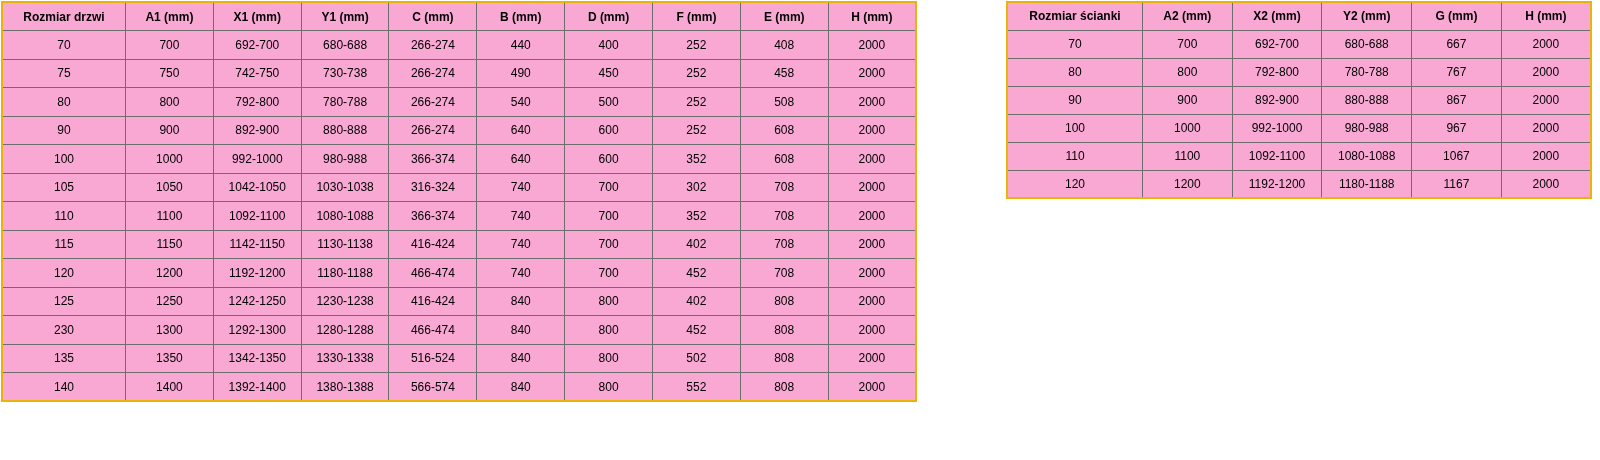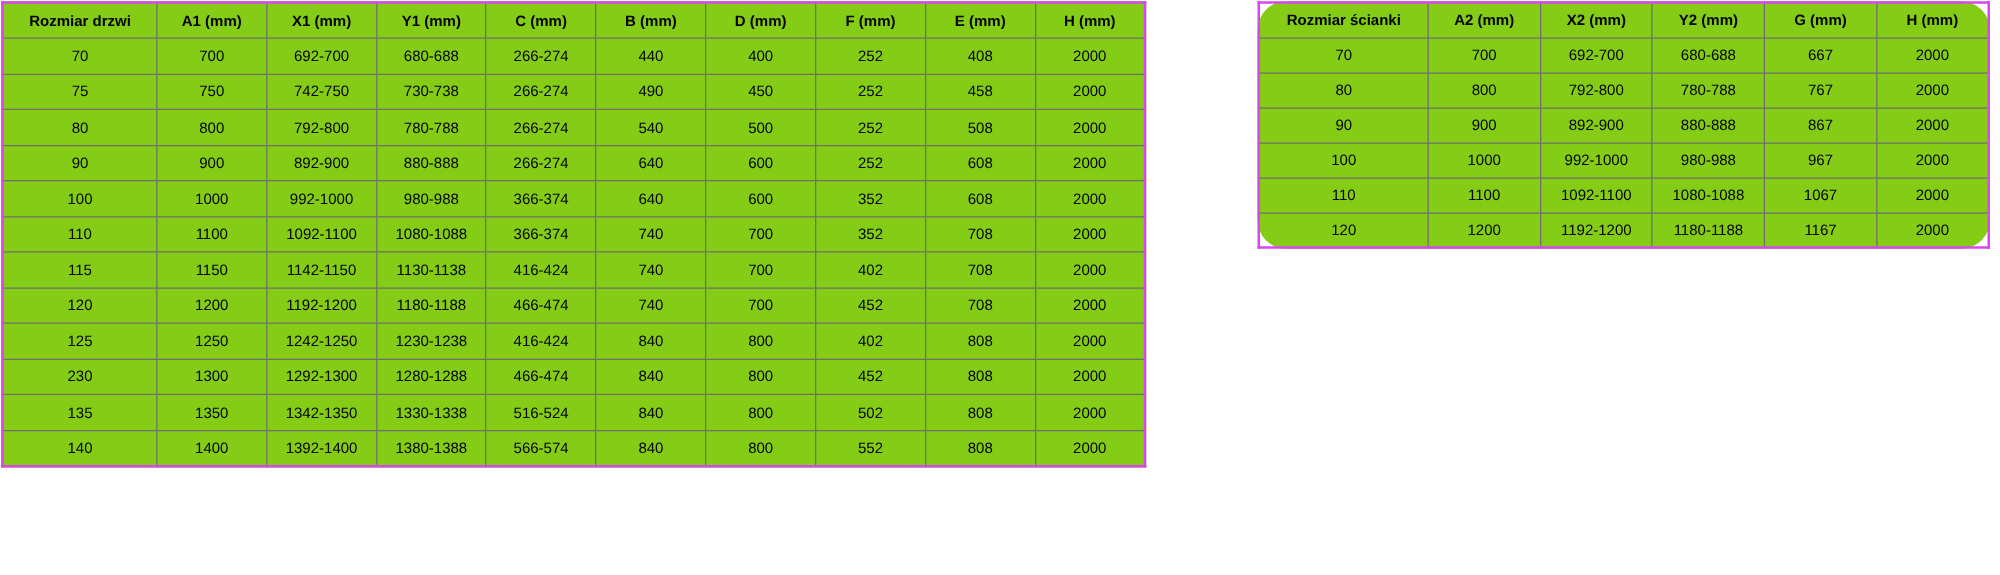--- a/index.html
+++ b/index.html
@@ -11,22 +11,22 @@
     width: 1600px;
     height: 460px;
     position: relative;
     font-family: "Liberation Sans", sans-serif;
     overflow: hidden;
   }
   table.tbl {
     position: absolute;
     border-collapse: collapse;
     table-layout: fixed;
-    background: #84cc16;
-    border: 2px solid #d946ef;
+    background: #f9a8d4;
+    border: 2px solid #eab308;
   }
   table.tbl th,
   table.tbl td {
     border: 1px solid #6e6e6e;
     text-align: center;
     vertical-align: middle;
     font-size: 12px;
     color: #000000;
     padding: 0 2px;
     white-space: nowrap;
@@ -43,21 +43,20 @@
     top: 1px;
     width: 916px;
   }
   #door-table th:first-child {
     width: 118px;
   }
   #wall-table {
     left: 1006px;
     top: 1px;
     width: 586px;
-    border-radius: 23px;
   }
   #wall-table th:first-child {
     width: 130px;
   }
   #wall-table tr {
     height: 28px;
   }
 </style>
 </head>
 <body>
@@ -132,20 +131,32 @@
         <td>992-1000</td>
         <td>980-988</td>
         <td>366-374</td>
         <td>640</td>
         <td>600</td>
         <td>352</td>
         <td>608</td>
         <td>2000</td>
       </tr>
       <tr>
+        <td>105</td>
+        <td>1050</td>
+        <td>1042-1050</td>
+        <td>1030-1038</td>
+        <td>316-324</td>
+        <td>740</td>
+        <td>700</td>
+        <td>302</td>
+        <td>708</td>
+        <td>2000</td>
+      </tr>
+      <tr>
         <td>110</td>
         <td>1100</td>
         <td>1092-1100</td>
         <td>1080-1088</td>
         <td>366-374</td>
         <td>740</td>
         <td>700</td>
         <td>352</td>
         <td>708</td>
         <td>2000</td>

